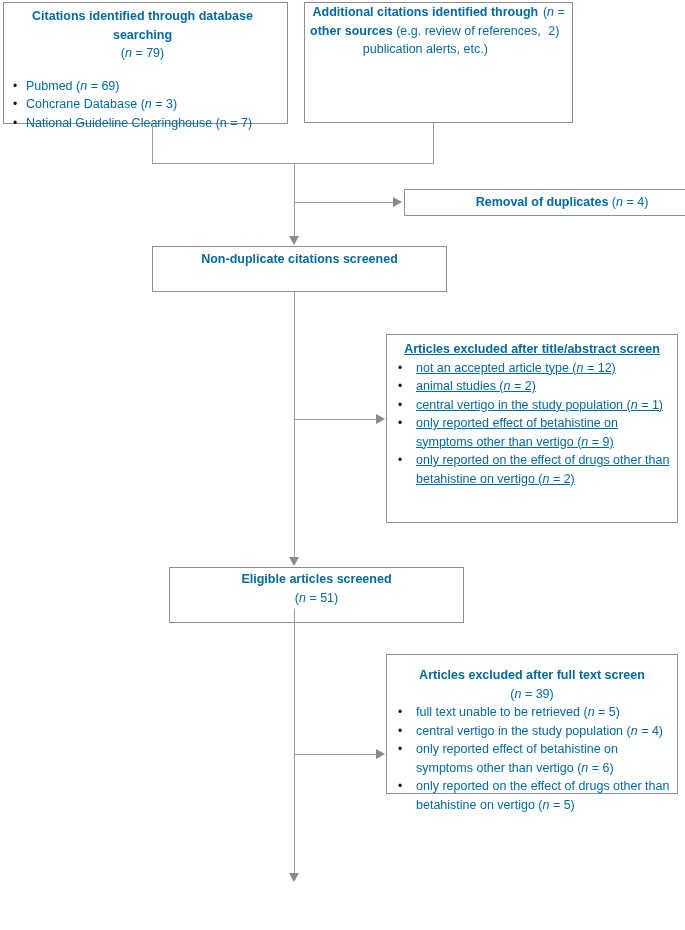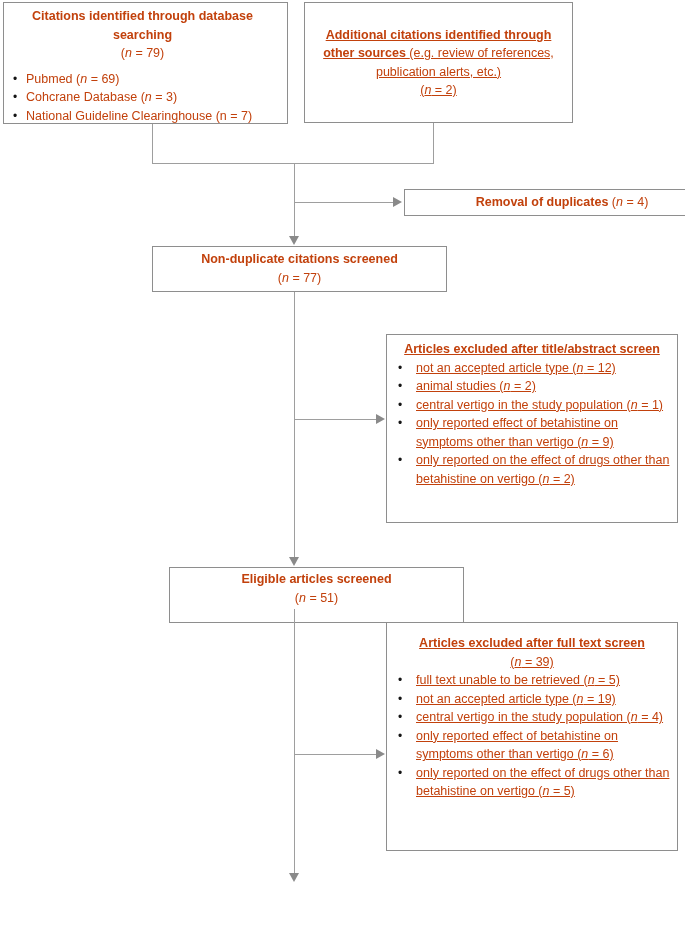--- a/index.html
+++ b/index.html
@@ -1,18 +1,18 @@
 <!DOCTYPE html>
 <html><head>
 <meta charset="utf-8">
 <style>
   html,body { margin:0; padding:0; background:#ffffff; }
   #canvas {
     position:relative; width:685px; height:930px; background:#ffffff;
-    font-family:"Liberation Sans", sans-serif; font-size:12.5px; color:#c2410c;
+    font-family:"Liberation Sans", sans-serif; font-size:12.5px; color:#0369a1;
     line-height:18.5px;
   }
   .box {
     position:absolute; border:1px solid #8e8e8e; background:#ffffff;
     box-sizing:border-box;
   }
   .b { font-weight:bold; }
   .center { text-align:center; }
   .pre { white-space:pre; }
   .vline, .hline { position:absolute; background:#9e9e9e; }
@@ -28,36 +28,36 @@
     border-top:5px solid transparent; border-bottom:5px solid transparent;
     border-left:9px solid #8a8a8a;
   }
   ul.blist { list-style:none; margin:0; padding:0; }
   ul.blist li { position:relative; white-space:pre; }
   ul.blist li::before {
     content:"\2022"; position:absolute; top:0; font-size:12px; color:#141414;
   }
   
   #box-db { left:3px; top:2px; width:285px; height:122px; padding:4px 6px 0 0; }
-  #box-db .blist { margin-top:7px; }
+  #box-db .blist { margin-top:14px; }
   #box-db .blist li { padding-left:22px; }
   #box-db .blist li::before { left:9px; }
   
   #box-other { left:304px; top:2px; width:269px; height:121px;
-    display:flex; flex-direction:column; justify-content:center; padding:0 5px;text-decoration:underline; }
+    display:flex; justify-content:center; padding:0 5px; }
   
   #box-dup { left:404px; top:189px; width:316px; height:27px;
     display:flex; align-items:center; justify-content:center; }
   
   #box-nondup   { left:152px; top:246px; width:295px; height:46px; padding-top:3px; }
   #box-eligible { left:169px; top:567px; width:295px; height:56px; padding-top:2px; }
   #box-included { left:152px; top:886px; width:295px; height:28px; padding-top:1px;margin-top:48px; }
   
   #box-excl1 { left:386px; top:334px; width:292px; height:189px; padding-top:5px;text-decoration:underline; }
-  #box-excl2 { left:386px; top:622px; width:292px; height:229px; padding-top:11px;text-decoration:underline; }
+  #box-excl2 { left:386px; top:654px; width:292px; height:140px; padding-top:11px; }
   #box-excl2 .blist { margin-top:0; }
   .excl .blist li { padding-left:29px; }
   .excl .blist li::before { left:11px; }
   i { font-style:italic; }
 </style>
 </head>
 <body>
 
 <div id="canvas">
 
@@ -87,21 +87,20 @@
 
   <div class="hline" style="left:294px; top:202px; width:99px;"></div>
   <div class="arr-right" style="left:393px; top:197px;"></div>
 
   <div class="box" id="box-dup">
     <div class="center pre"><span class="b">Removal of duplicates </span><span>(<i>n</i> = 4)</span></div>
   </div>
 
   <div class="box" id="box-nondup">
     <div class="b center">Non-duplicate citations screened</div>
-    <div class="center">(<i>n</i> = 77)</div>
   </div>
 
   <div class="vline" style="left:294px; top:292px; height:265px;"></div>
   <div class="arr-down" style="left:289px; top:557px;"></div>
   <div class="hline" style="left:294px; top:419px; width:82px;"></div>
   <div class="arr-right" style="left:376px; top:414px;"></div>
 
   <div class="box excl" id="box-excl1">
     <div class="b center">Articles excluded after title/abstract screen</div>
     <ul class="blist">
@@ -123,21 +122,20 @@
   <div class="vline" style="left:294px; top:609px; height:264px;"></div>
   <div class="arr-down" style="left:289px; top:873px;"></div>
   <div class="hline" style="left:294px; top:754px; width:82px;"></div>
   <div class="arr-right" style="left:376px; top:749px;"></div>
 
   <div class="box excl" id="box-excl2">
     <div class="b center">Articles excluded after full text screen</div>
     <div class="center">(<i>n</i> = 39)</div>
     <ul class="blist">
       <li>full text unable to be retrieved (<i>n</i> = 5)</li>
-      <li>not an accepted article type (<i>n</i> = 19)</li>
       <li>central vertigo in the study population (<i>n</i> = 4)</li>
       <li>only reported effect of betahistine on
 symptoms other than vertigo (<i>n</i> = 6)</li>
       <li>only reported on the effect of drugs other than
 betahistine on vertigo (<i>n</i> = 5)</li>
     </ul>
   </div>
 
   <div class="box" id="box-included">
     <div class="b center">Articles included for analysis</div>

